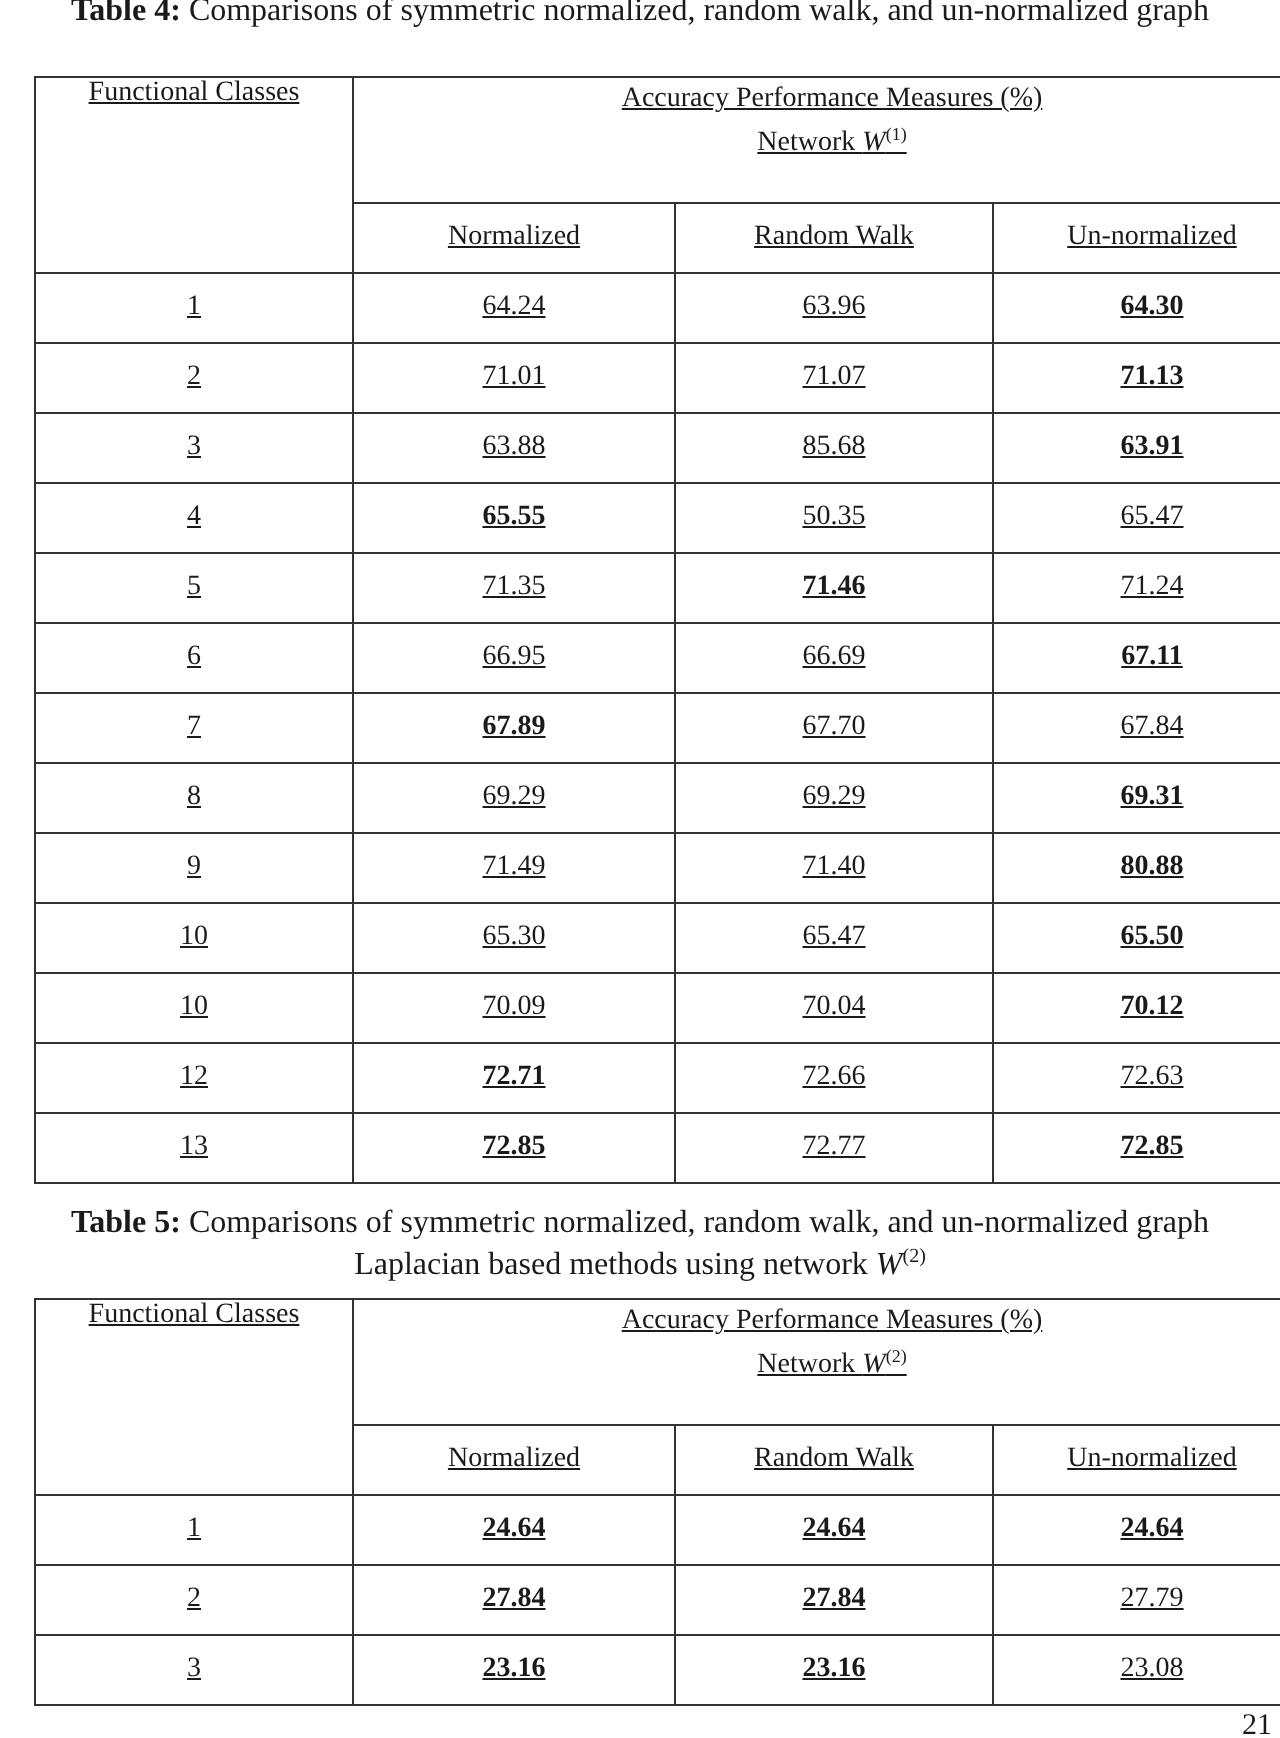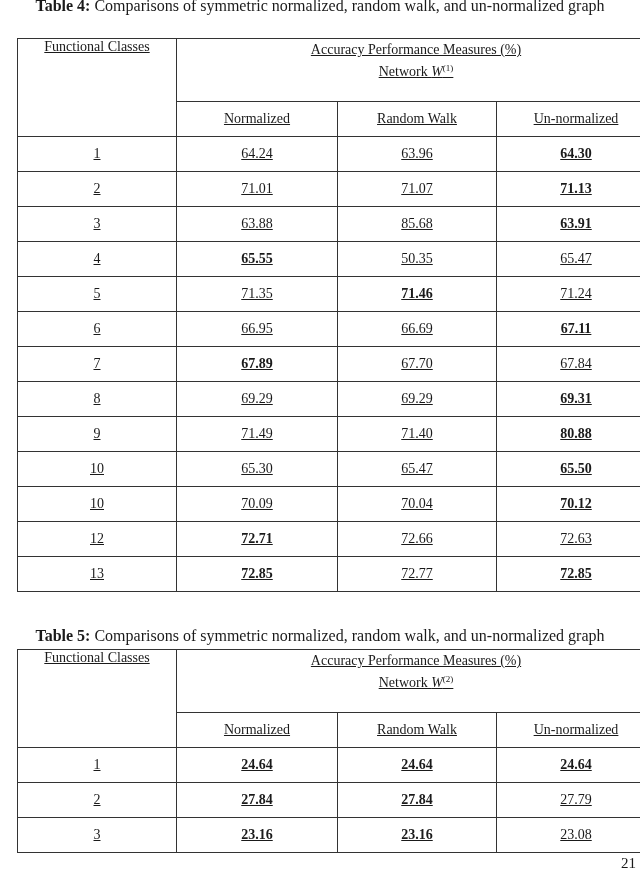--- a/index.html
+++ b/index.html
@@ -133,22 +133,23 @@
       </tr>
       <tr class="row">
         <td>13</td>
         <td class="bold">72.85</td>
         <td>72.77</td>
         <td class="bold">72.85</td>
       </tr>
     </tbody>
 </table>
 
-<div class="caption" style="top:625px;">
+<div class="caption" style="top:601px;">
   <div><b>Table 5:</b><span> Comparisons of symmetric normalized, random walk, and un-normalized graph</span></div>
+  <div><span>Laplacian based methods using network </span><i>W</i><sup>(2)</sup></div>
 </div>
 
 <table class="t" style="top:649px;">
   <colgroup>
       <col style="width:159px">
       <col style="width:161px">
       <col style="width:159px">
       <col style="width:159px">
     </colgroup>
   <tbody id="t5body">

